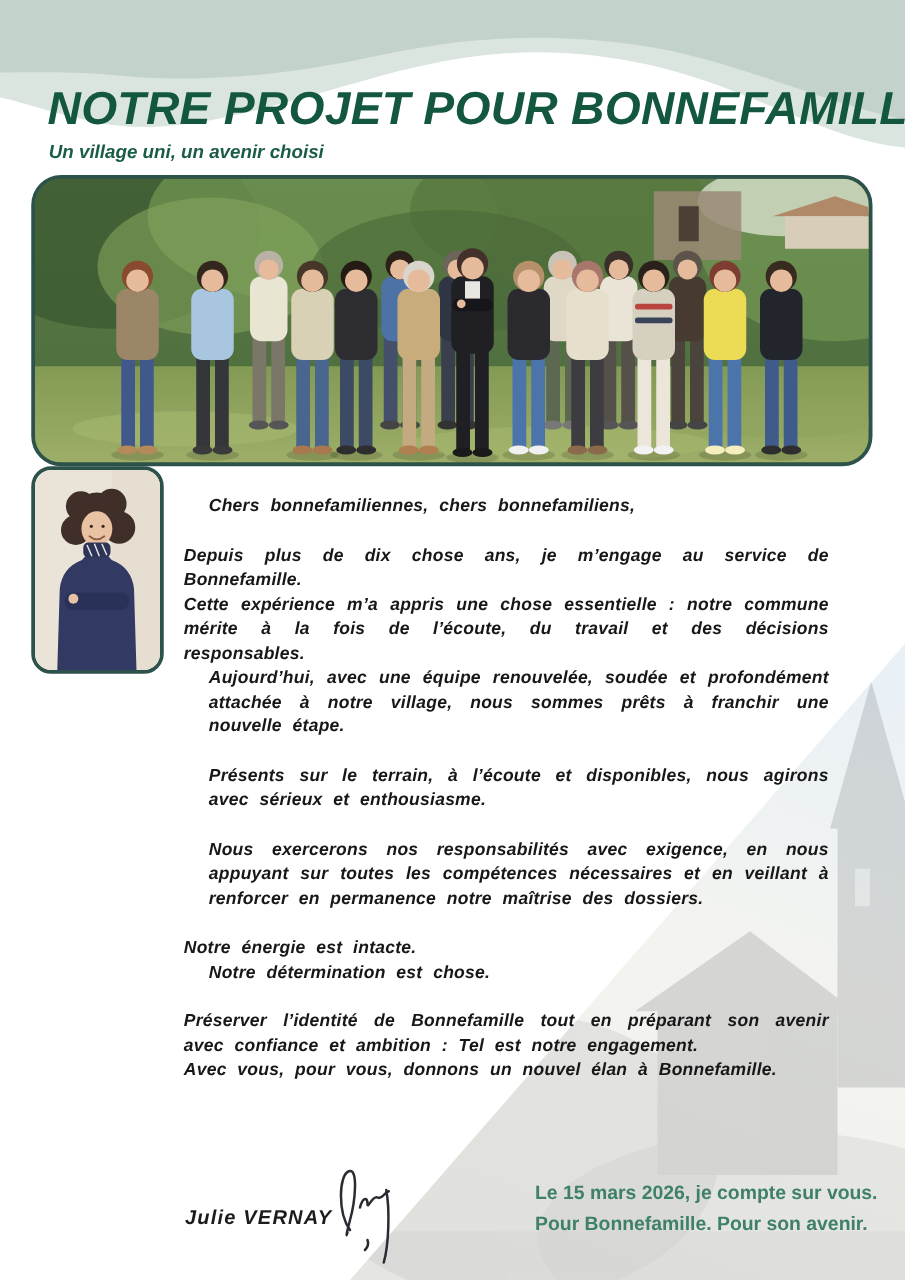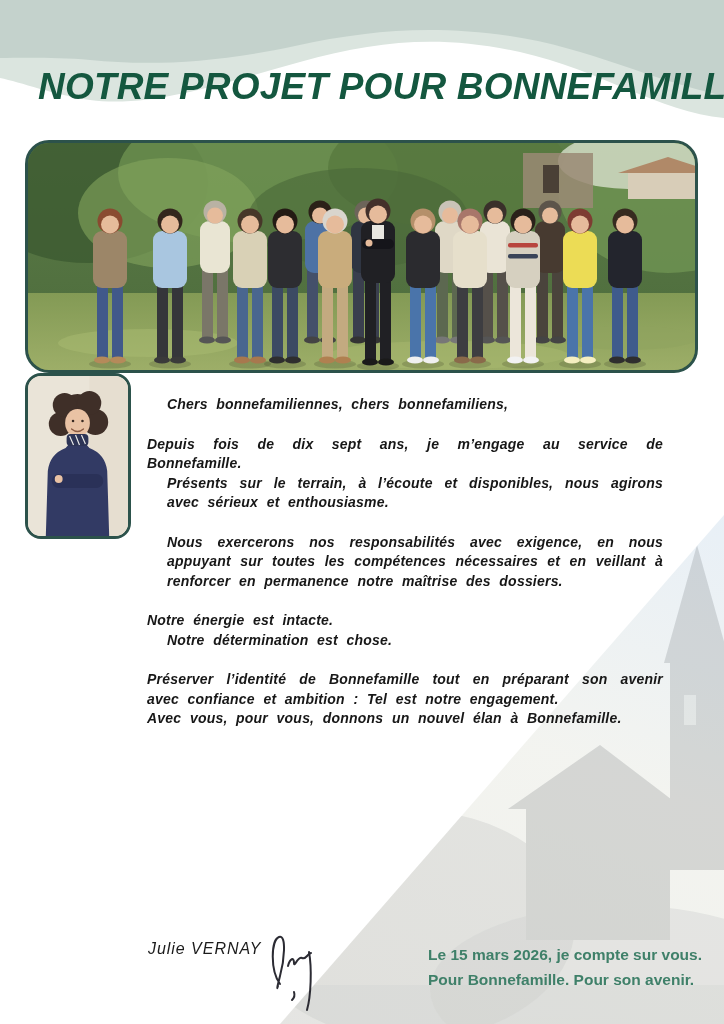--- a/index.html
+++ b/index.html
@@ -28,22 +28,22 @@
     position:absolute;left:147px;top:395px;width:516px;
     font-size:14px;line-height:19.5px;font-weight:700;font-style:italic;
     color:#171717;
   }
   .para{
     margin:0;text-align:justify;text-align-last:left;
     word-spacing:0.32em;letter-spacing:0.015em;
   }
   .mb{margin-bottom:20px;margin-left:20px;}
   .sig-name{
-    position:absolute;left:148px;top:940px;
-    font-size:16px;font-weight:normal;font-style:italic;color:#1b1b1b;
+    position:absolute;left:148px;top:966px;
+    font-size:16px;font-weight:bold;font-style:italic;color:#1b1b1b;
     letter-spacing:0.06em;white-space:nowrap;
   }
   .sig-scribble{position:absolute;left:258px;top:928px;width:62px;height:88px;}
   .closing{
     position:absolute;right:22px;top:942px;text-align:left;
     font-size:15.5px;line-height:25px;font-weight:bold;
     color:#3F8069;
   }
   .ghost-photo{
     position:absolute;right:0;bottom:0;width:444px;height:509px;
@@ -73,20 +73,21 @@
         <polygon points="228,294 320,230 404,294"></polygon>
         <rect x="246" y="290" width="144" height="135"></rect>
         <ellipse cx="130" cy="410" rx="165" ry="115" opacity="0.55"></ellipse>
         <ellipse cx="340" cy="475" rx="190" ry="85" opacity="0.45"></ellipse>
         <rect x="0" y="470" width="444" height="39" opacity="0.35"></rect>
       </g>
     </svg>
   </div>
 
   <h1 class="page-title">NOTRE PROJET POUR BONNEFAMILLE</h1>
+  <p class="page-subtitle">Un village uni, un avenir choisi</p>
 
   <div class="photo-frame team-frame">
     <svg id="team-svg" viewBox="0 0 667 227" preserveAspectRatio="none">
       <defs>
         <linearGradient id="gfol" x1="0" y1="0" x2="0" y2="1">
           <stop offset="0" stop-color="#5B7C46"></stop>
             <stop offset="1" stop-color="#4C6A3C"></stop>
         </linearGradient>
         <linearGradient id="ggrass" x1="0" y1="0" x2="0" y2="1">
           <stop offset="0" stop-color="#839A55"></stop>
@@ -301,21 +302,23 @@
       <path d="M18,160 L20,95 Q22,78 38,72 L45,64 H55 L62,72 Q78,78 80,95 L82,160 Z" fill="#323A64"></path>
       <rect x="39" y="58" width="22" height="12" rx="4" fill="#2D3456"></rect>
       <path d="M42,60 L46,69 M48,59 L52,69 M54,59 L58,68" stroke="#E8E8E8" stroke-width="1.2"></path>
       <rect x="24" y="98" width="52" height="14" rx="7" fill="#2A3158"></rect>
       <circle cx="31" cy="103" r="4" fill="#E9C2A4"></circle>
     </svg>
   </div>
 
   <div class="letter">
     <p class="para mb">Chers bonnefamiliennes, chers bonnefamiliens,</p>
-    <p class="para">Depuis fois de dix sept ans, je m’engage au service de Bonnefamille.</p>
+    <p class="para">Depuis plus de dix chose ans, je m’engage au service de Bonnefamille.</p>
+    <p class="para">Cette expérience m’a appris une chose essentielle : notre commune mérite à la fois de l’écoute, du travail et des décisions responsables.</p>
+    <p class="para mb">Aujourd’hui, avec une équipe renouvelée, soudée et profondément attachée à notre village, nous sommes prêts à franchir une nouvelle étape.</p>
     <p class="para mb">Présents sur le terrain, à l’écoute et disponibles, nous agirons avec sérieux et enthousiasme.</p>
     <p class="para mb">Nous exercerons nos responsabilités avec exigence, en nous appuyant sur toutes les compétences nécessaires et en veillant à renforcer en permanence notre maîtrise des dossiers.</p>
     <p class="para">Notre énergie est intacte.</p>
     <p class="para mb">Notre détermination est chose.</p>
     <p class="para">Préserver l’identité de Bonnefamille tout en préparant son avenir avec confiance et ambition : Tel est notre engagement.</p>
     <p class="para">Avec vous, pour vous, donnons un nouvel élan à Bonnefamille.</p>
   </div>
 
   <span class="sig-name">Julie VERNAY</span>
   <svg class="sig-scribble" viewBox="0 0 62 88">

